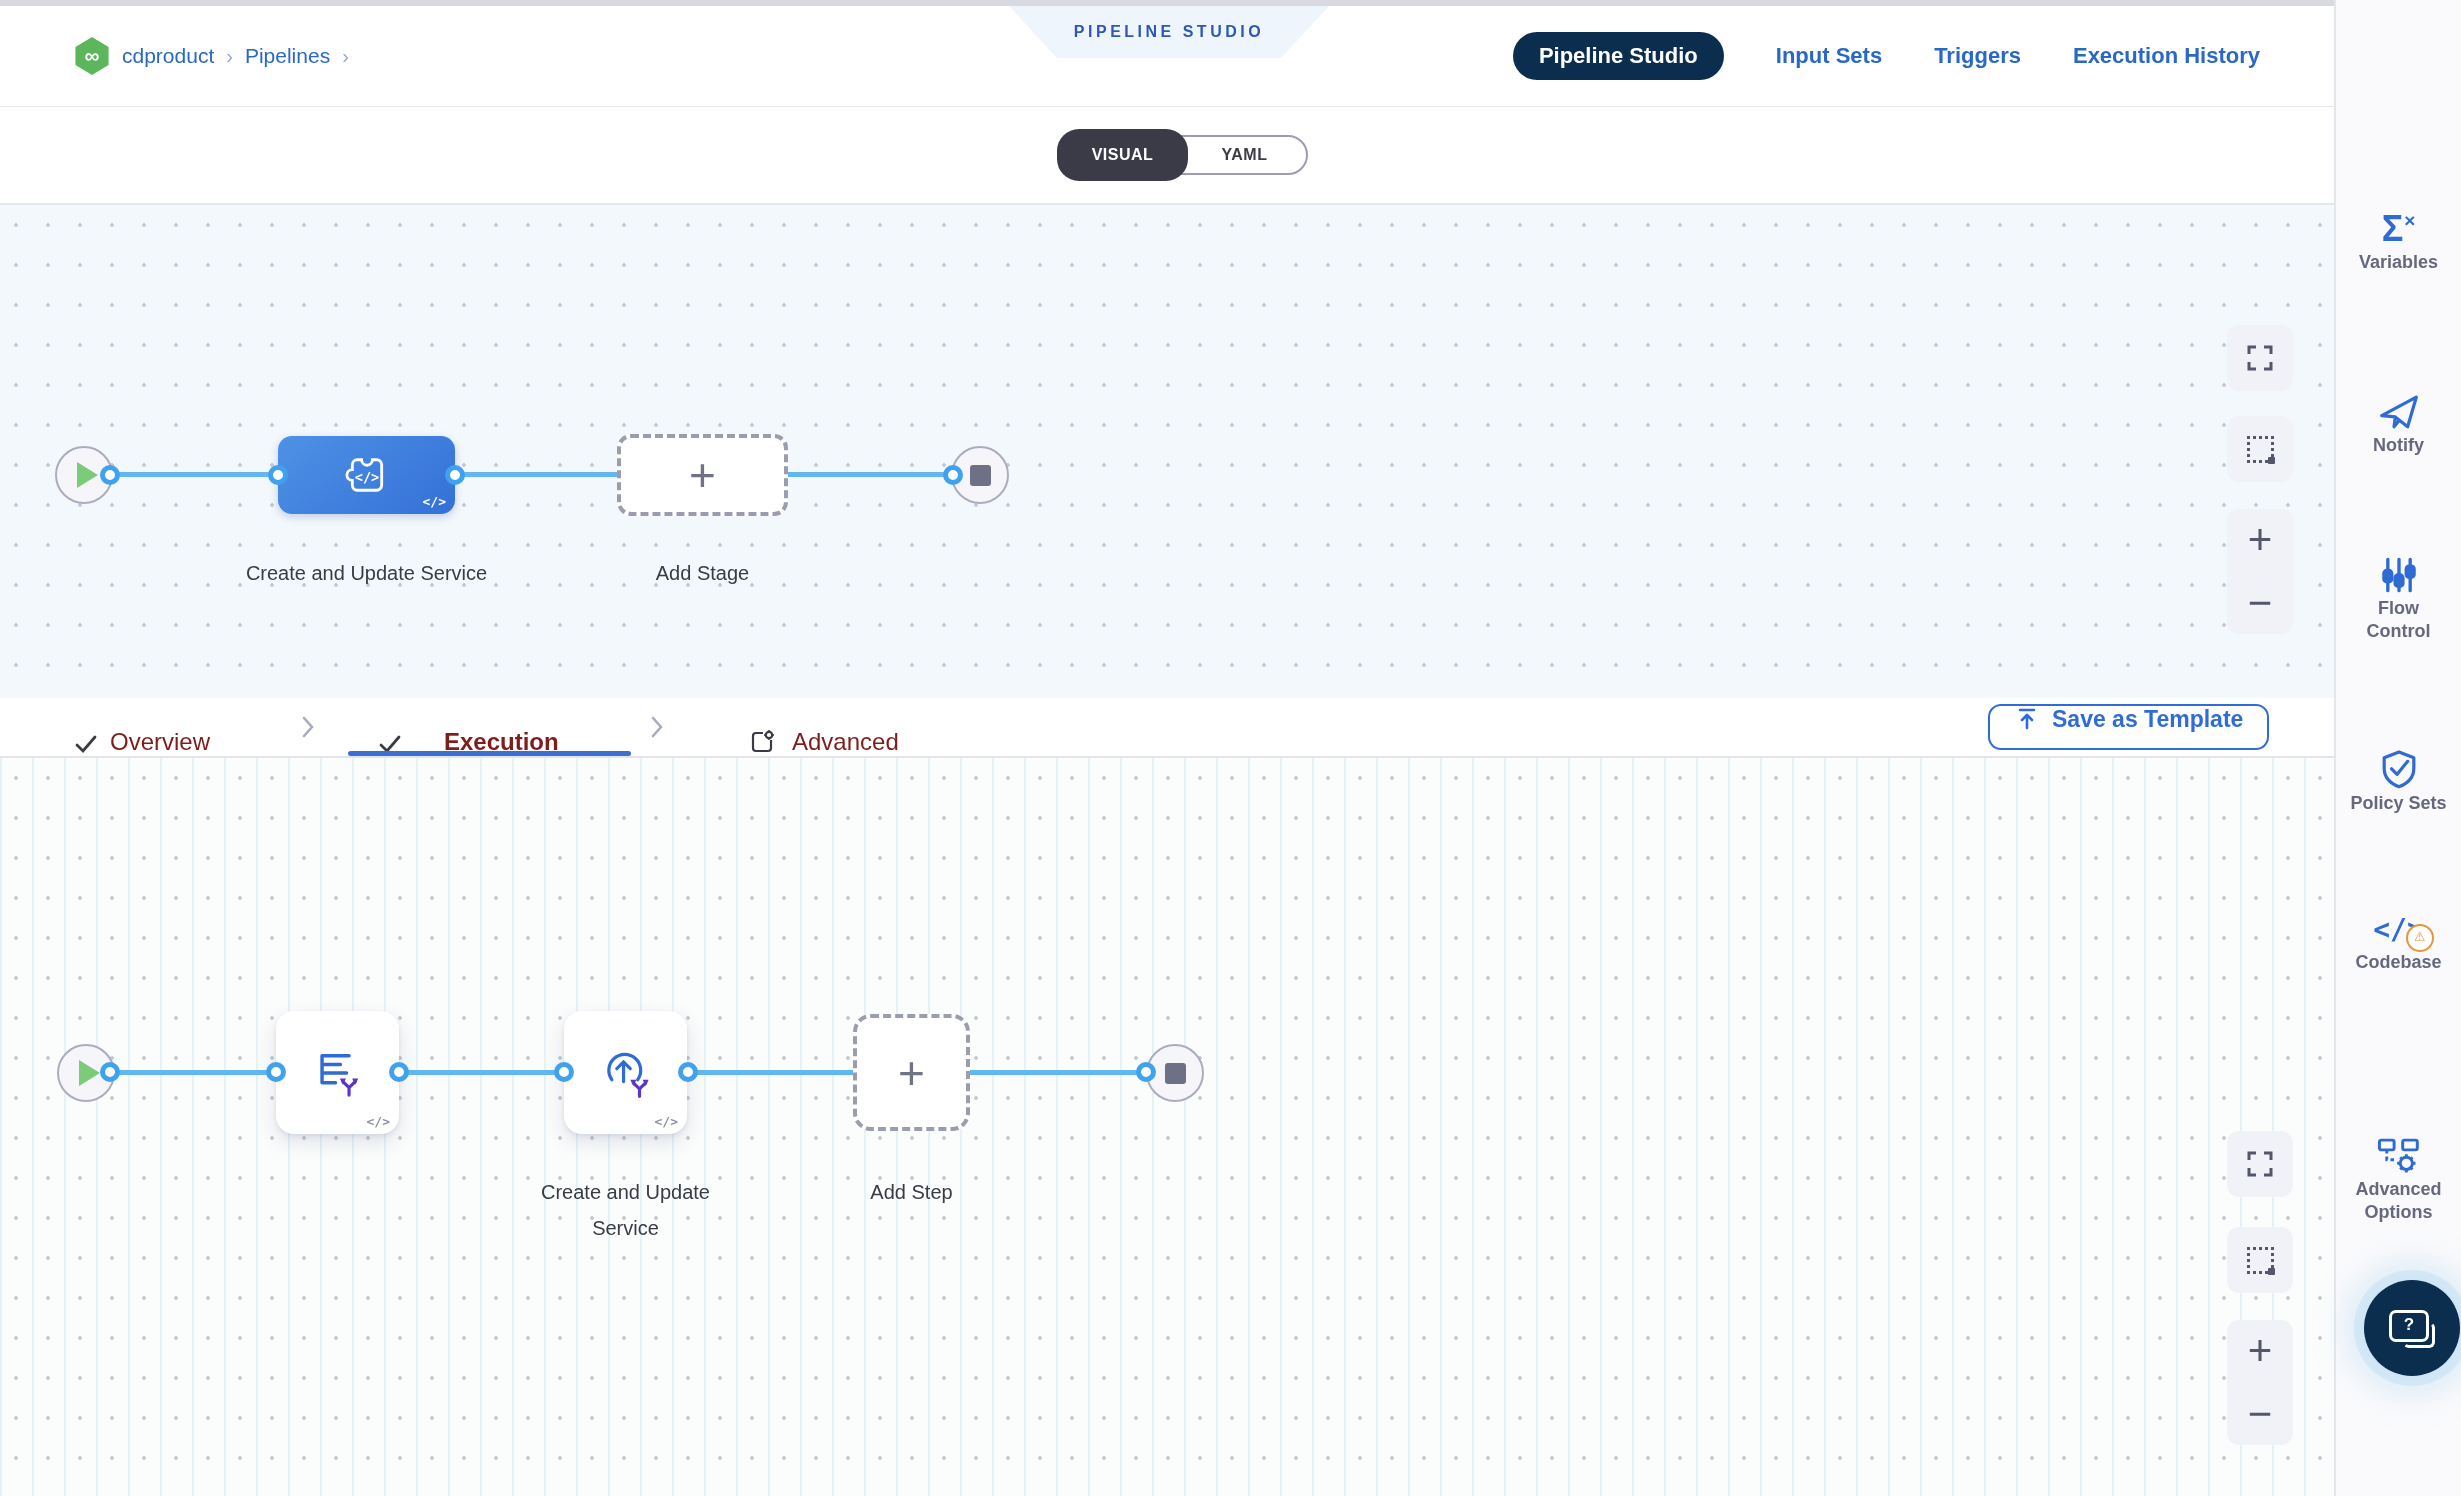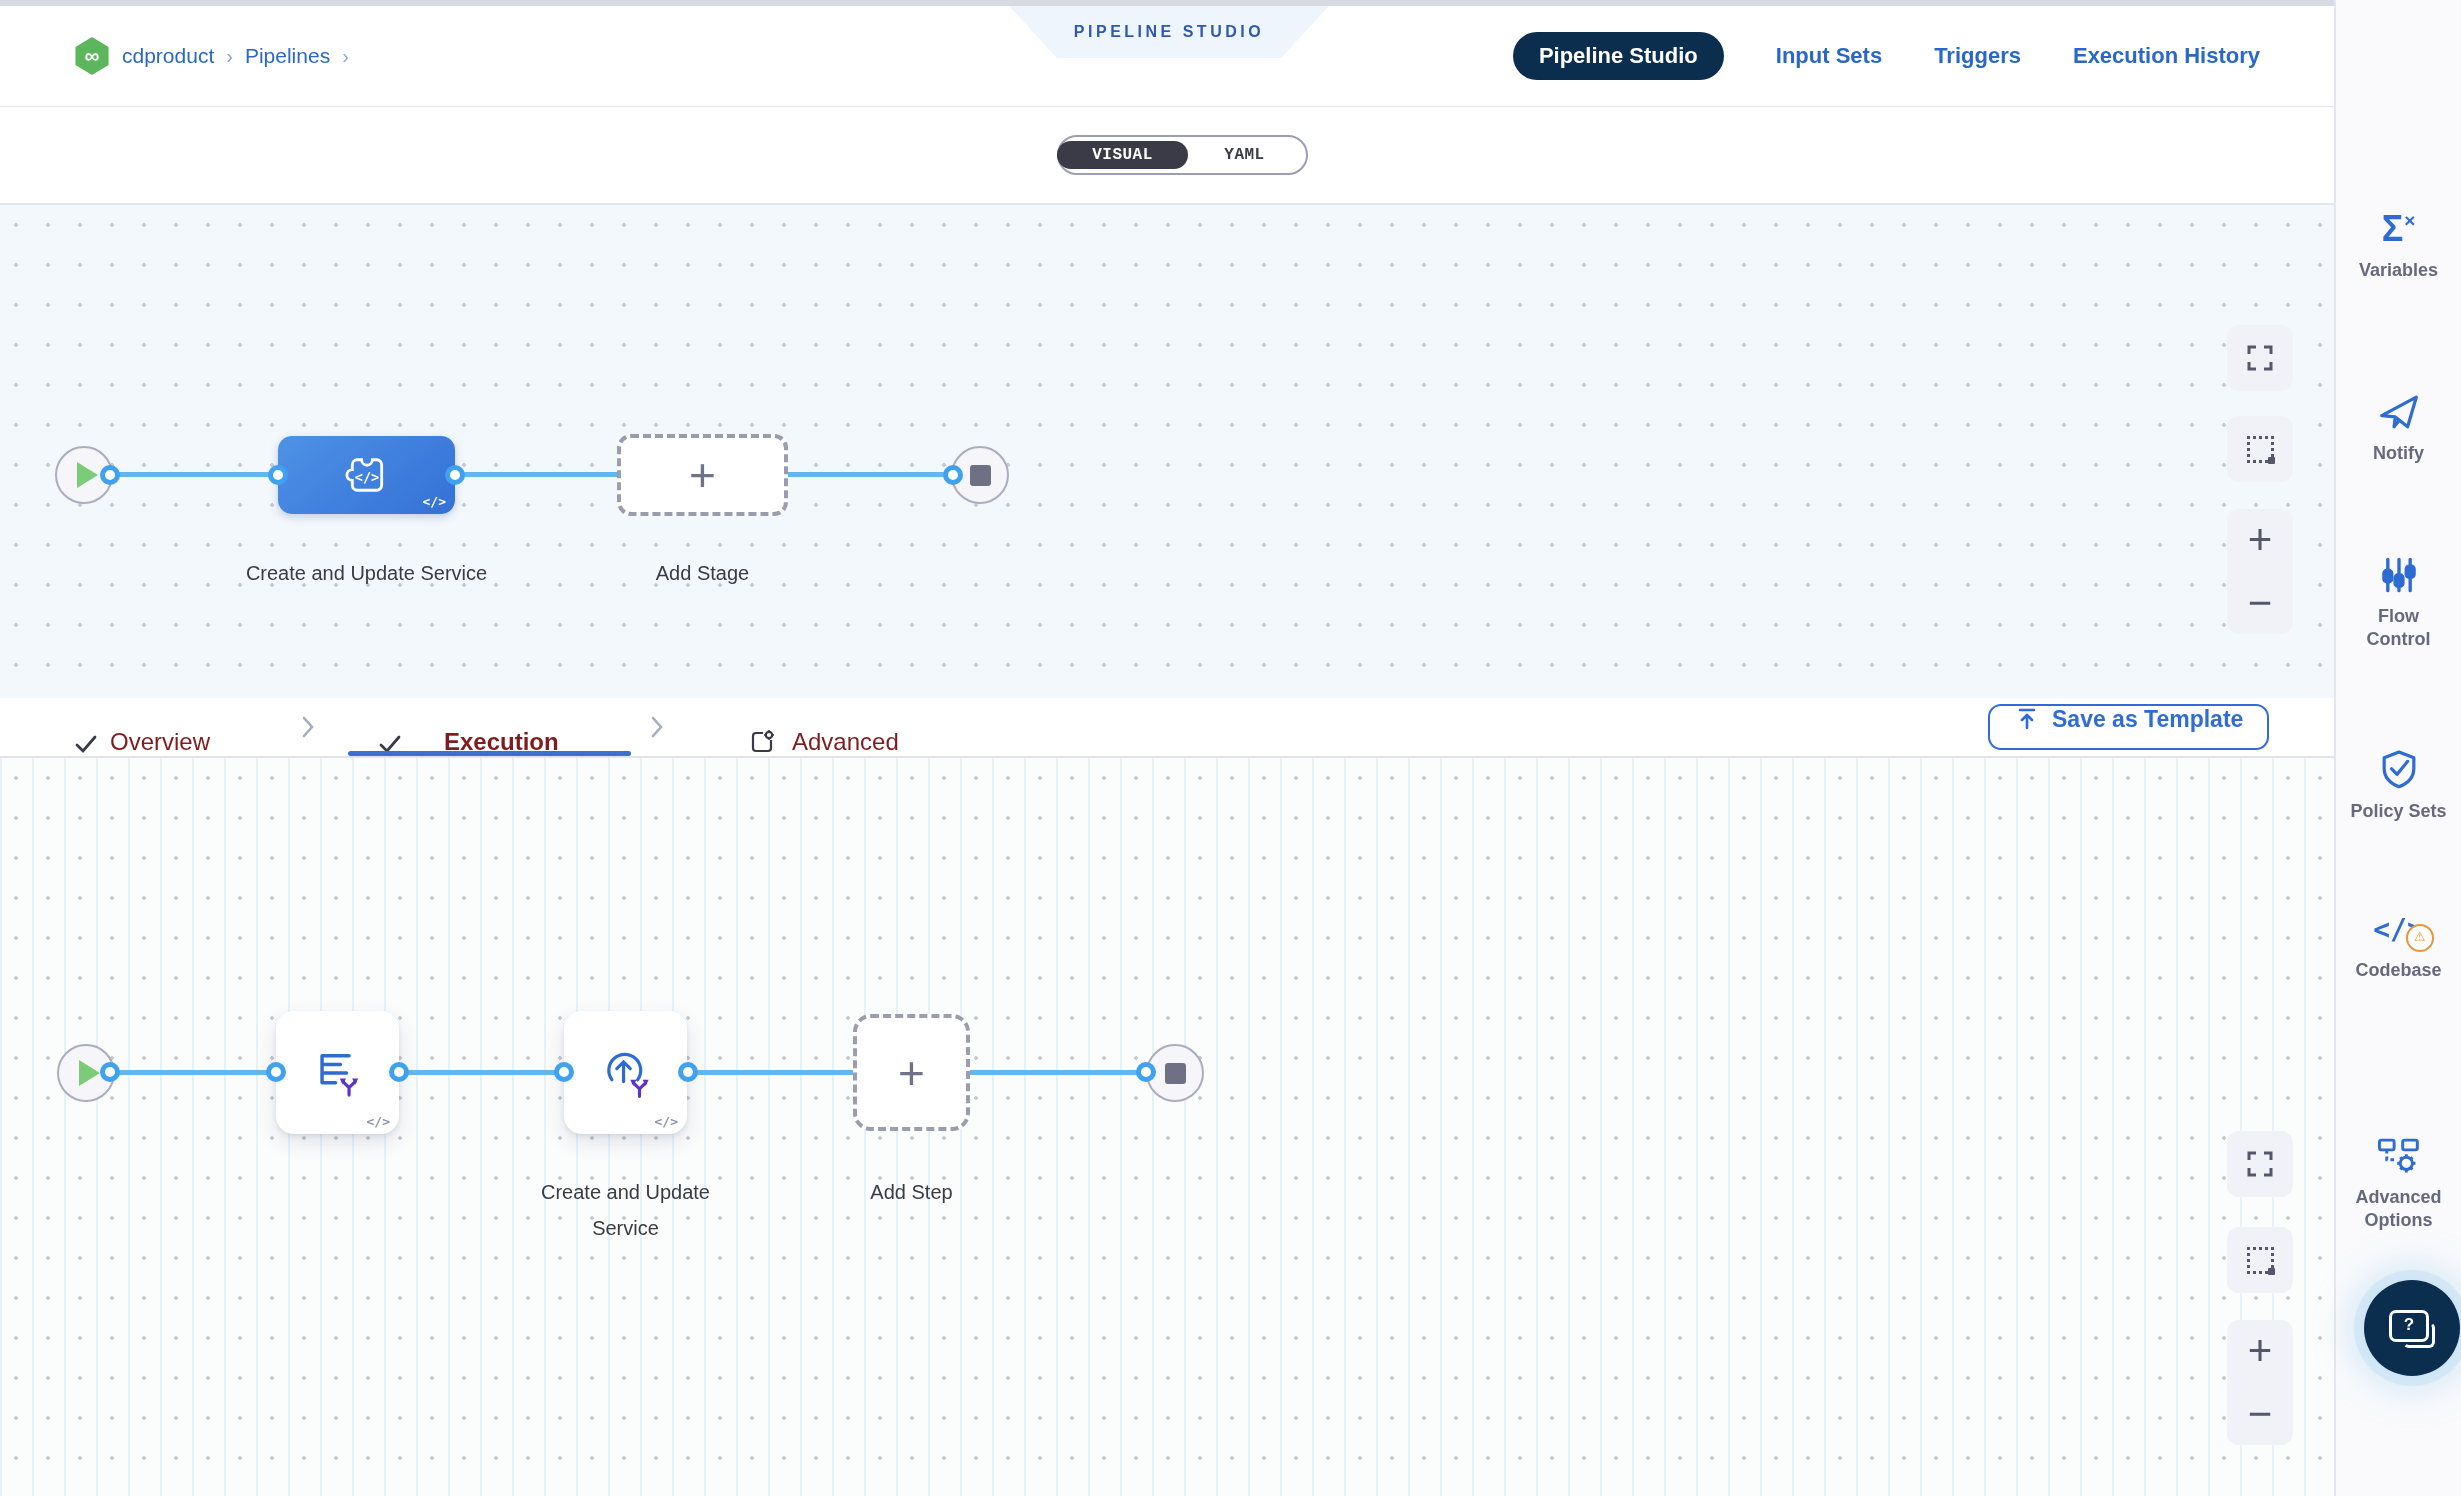--- a/index.html
+++ b/index.html
@@ -23,22 +23,22 @@
             padding:11px 26px;border-radius:26px;cursor:pointer;}
   .navlink{color:#2968C8;font-size:22px;font-weight:600;cursor:pointer;}
   
   .header2{left:0;top:107px;width:2334px;height:96px;background:#fff;border-bottom:2px solid #E5E6EB;}
   .titlewrap{left:72px;top:0;height:96px;display:flex;align-items:center;gap:18px;}
   .ptitle{font-size:31px;font-weight:bold;color:#35363F;}
   .ticon{color:#6B6D85;display:flex;}
   .gicon{color:#B9BACB;display:flex;}
   .toggle{left:1057px;top:28px;width:251px;height:40px;border:2px solid #9C9DB2;border-radius:22px;
           background:#fff;display:flex;align-items:center;box-sizing:border-box;}
-  .tseg{height:28px;margin:-2px;display:flex;align-items:center;justify-content:center;
-        font-size:16px;font-weight:bold;letter-spacing:0.5px;border-radius:22px;cursor:pointer;font-family:Liberation Mono, monospace;}
+  .tseg{height:52px;margin:-2px;display:flex;align-items:center;justify-content:center;
+        font-size:16px;font-weight:bold;letter-spacing:0.5px;border-radius:22px;cursor:pointer;}
   .tseg.dark{width:131px;background:#3A3B47;color:#fff;}
   .tseg.lite{width:121px;color:#3A3B47;}
   .actions{right:74px;top:22px;height:58px;display:flex;align-items:center;gap:18px;}
   .btn{height:58px;display:flex;align-items:center;justify-content:center;
        font-size:23px;font-weight:bold;border-radius:9px;box-sizing:border-box;cursor:pointer;}
   .save-split{display:flex;border-radius:9px;overflow:hidden;height:58px;}
   .save-main{width:133px;background:#A7C7EF;color:#fff;display:flex;align-items:center;justify-content:center;
              font-size:23px;font-weight:bold;border-right:2px solid #FFFFFF55;}
   .save-caret{width:64px;background:#3B73C8;display:flex;align-items:center;justify-content:center;}
   .discard{width:177px;background:#fff;border:2px solid #B3CFF2;color:#A9C9F0;}
@@ -91,21 +91,21 @@
   .tab.active::after{content:"";position:absolute;left:-30px;right:-72px;bottom:0;height:5px;
                      background:#3B6FD1;border-radius:3px;}
   .tabsep{position:absolute;top:0;height:58px;display:flex;align-items:center;}
   .tmplbtn{position:absolute;left:1988px;top:6px;height:46px;padding:0 24px;border:2.5px solid #2F6CD9;
            border-radius:13px;color:#2F6CD9;font-size:23px;font-weight:bold;background:#fff;
            display:flex;align-items:flex-start;gap:12px;box-sizing:border-box;cursor:pointer;}
   
   .sidebar{left:2334px;top:0;width:127px;height:1496px;background:#FAFAFC;border-left:2px solid #E5E6EB;box-sizing:border-box;}
   .sbitem{position:absolute;left:0;width:125px;text-align:center;cursor:pointer;}
   .sbicon{height:44px;display:flex;align-items:center;justify-content:center;color:#2E6BD2;}
-  .sblabel{margin-top:8px;color:#66687E;font-size:18px;font-weight:bold;line-height:1.25;
+  .sblabel{color:#66687E;font-size:18px;font-weight:bold;line-height:1.25;
            padding:0 14px;}
   .sigma{font-size:36px;font-weight:bold;color:#2E6BD2;line-height:1;}
   .sigsup{font-size:19px;font-weight:bold;vertical-align:14px;margin-left:1px;}
   .cbwrap{position:relative;font-size:28px;font-weight:bold;color:#2E6BD2;
           font-family:"DejaVu Sans Mono",monospace;}
   .cbbadge{position:absolute;right:-10px;bottom:-6px;width:24px;height:24px;border-radius:50%;
            border:2px solid #E8963E;background:#fff;color:#E8963E;font-size:13px;line-height:21px;
            text-align:center;font-family:"DejaVu Sans",sans-serif;}
   .helpbtn{left:2364px;top:1280px;width:96px;height:96px;border-radius:50%;background:#0B2E4F;cursor:pointer;
            display:flex;align-items:center;justify-content:center;

